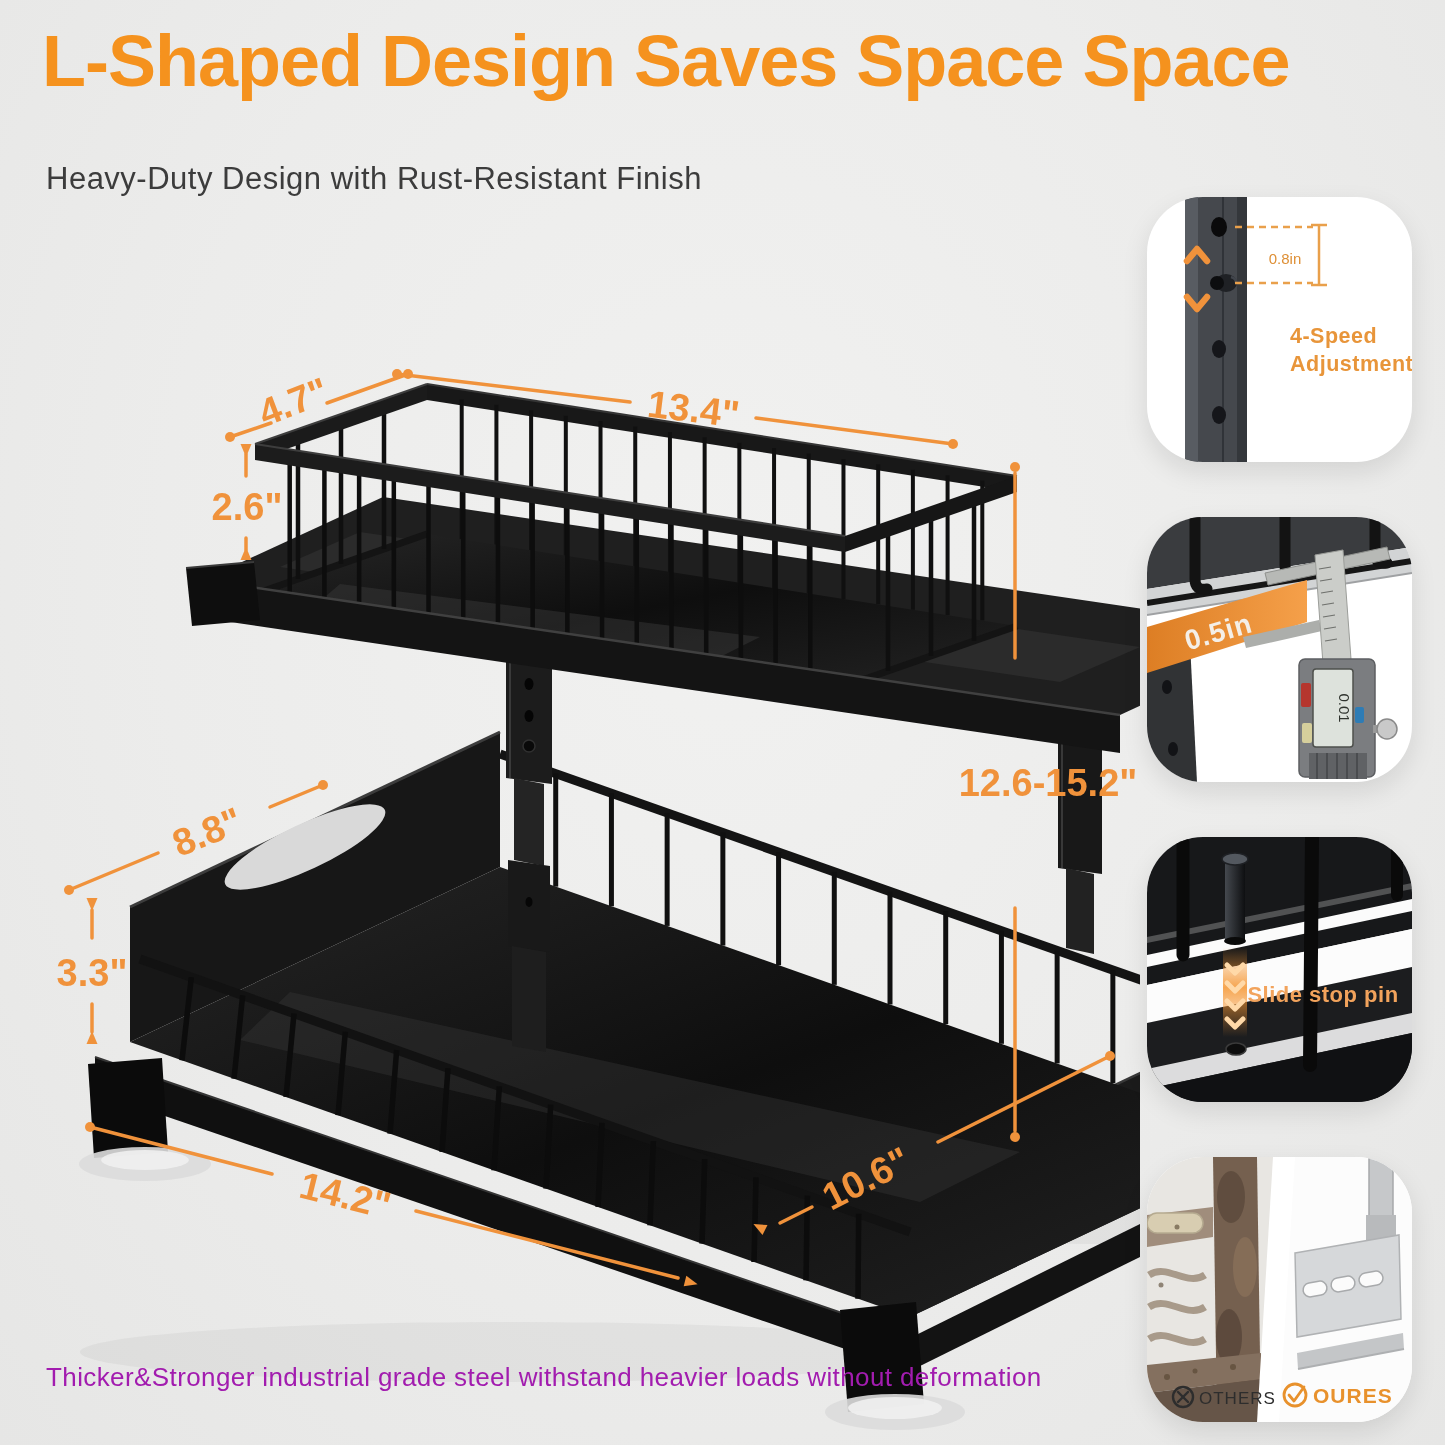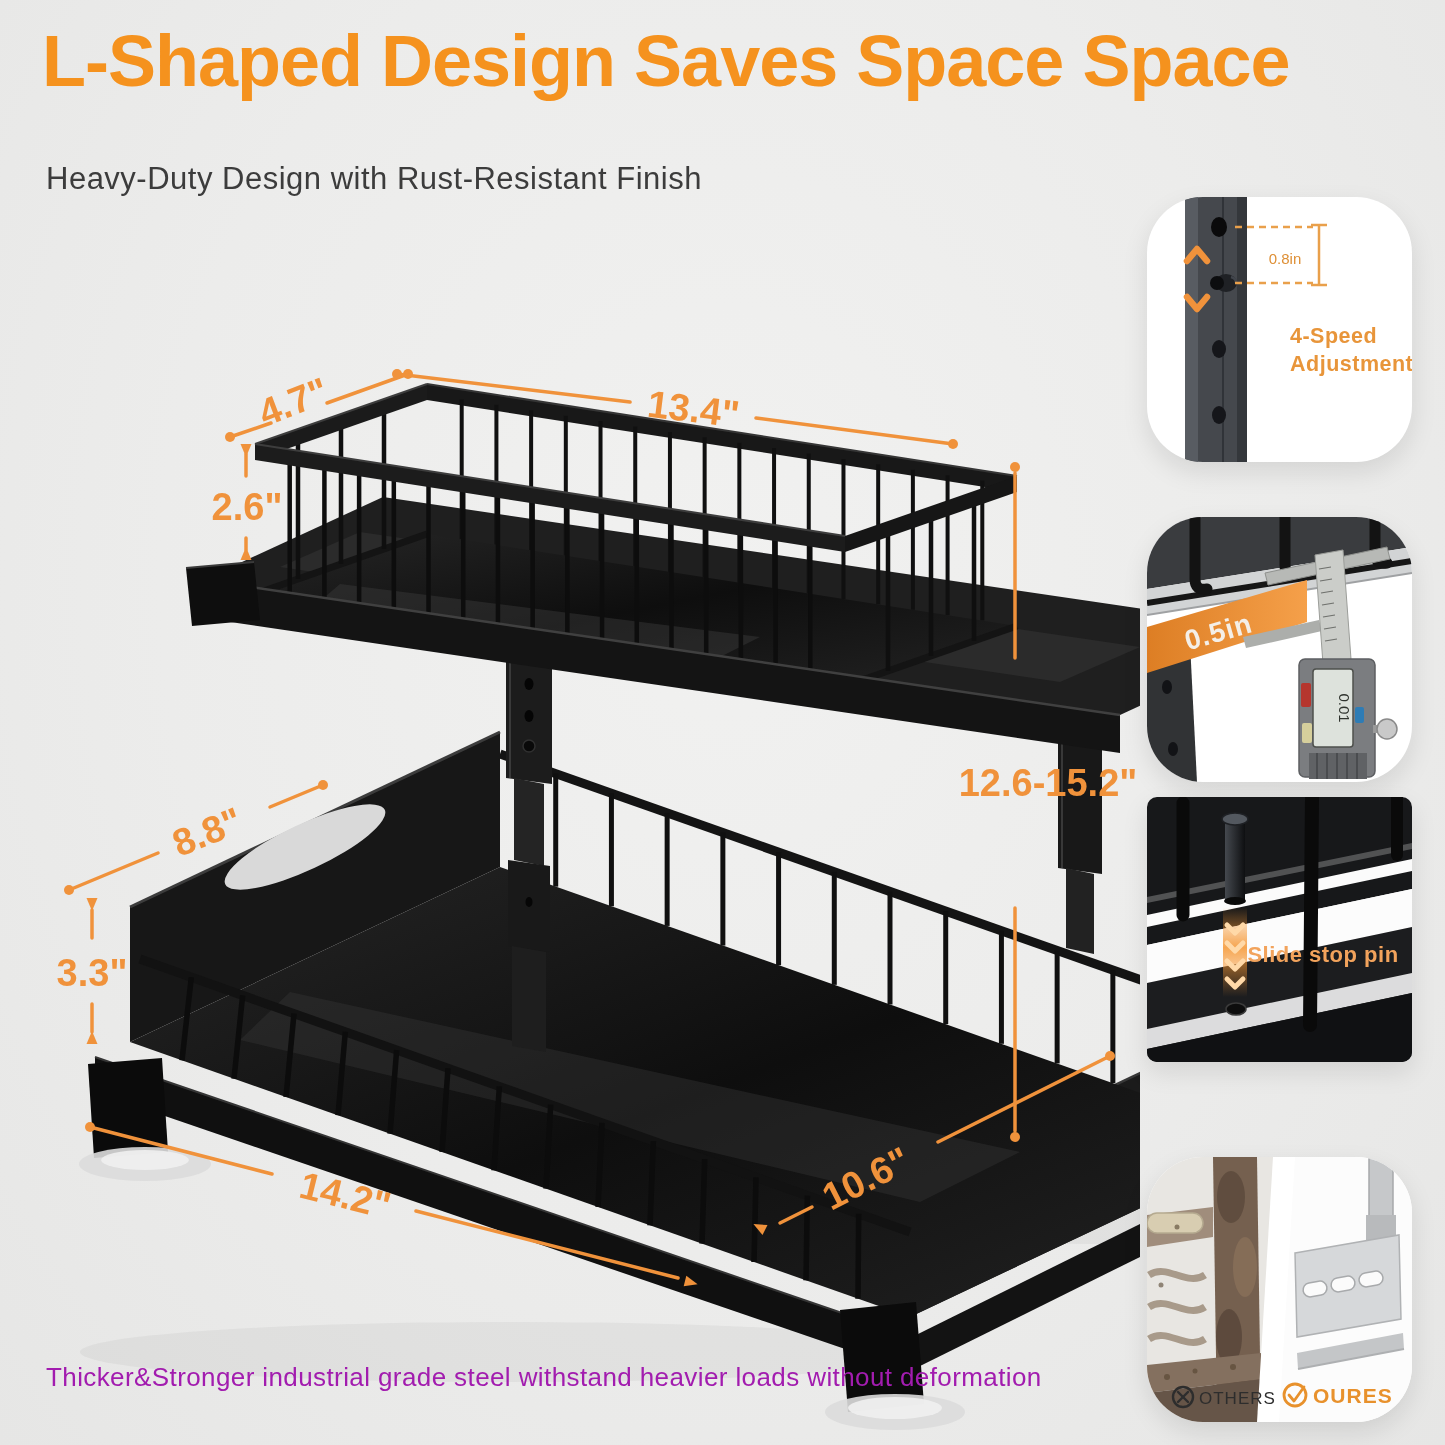--- a/index.html
+++ b/index.html
@@ -22,21 +22,21 @@
     font-size:26px;color:#a21caf;letter-spacing:.4px;
   }
   .diagram-svg{position:absolute;left:40px;top:352px;}
   .feature-card{
     position:absolute;left:1147px;width:265px;height:265px;
     background:#ffffff;border-radius:56px;overflow:hidden;
     box-shadow:0 10px 26px rgba(0,0,0,0.10);
     margin-top:12px;
   }
   .feature-card svg{display:block;}
-  .card1{top:185px;} .card2{top:505px;} .card3{top:785px;border-radius:10px;} .card4{top:1145px;}
+  .card1{top:185px;} .card2{top:505px;} .card3{top:825px;} .card4{top:1145px;}
   text{font-family:"Liberation Sans", sans-serif;}
   .dim-text{font-size:38px;font-weight:700;fill:#F0923B;}
   .dim-line{stroke:#F0923B;stroke-width:3.5;stroke-linecap:round;}
   .dim-dot{fill:#F0923B;}
 </style>
 </head>
 <body>
 
 <div class="title">L-Shaped Design Saves Space Space</div>
 <div class="subtitle">Heavy-Duty Design with Rust-Resistant Finish</div>

